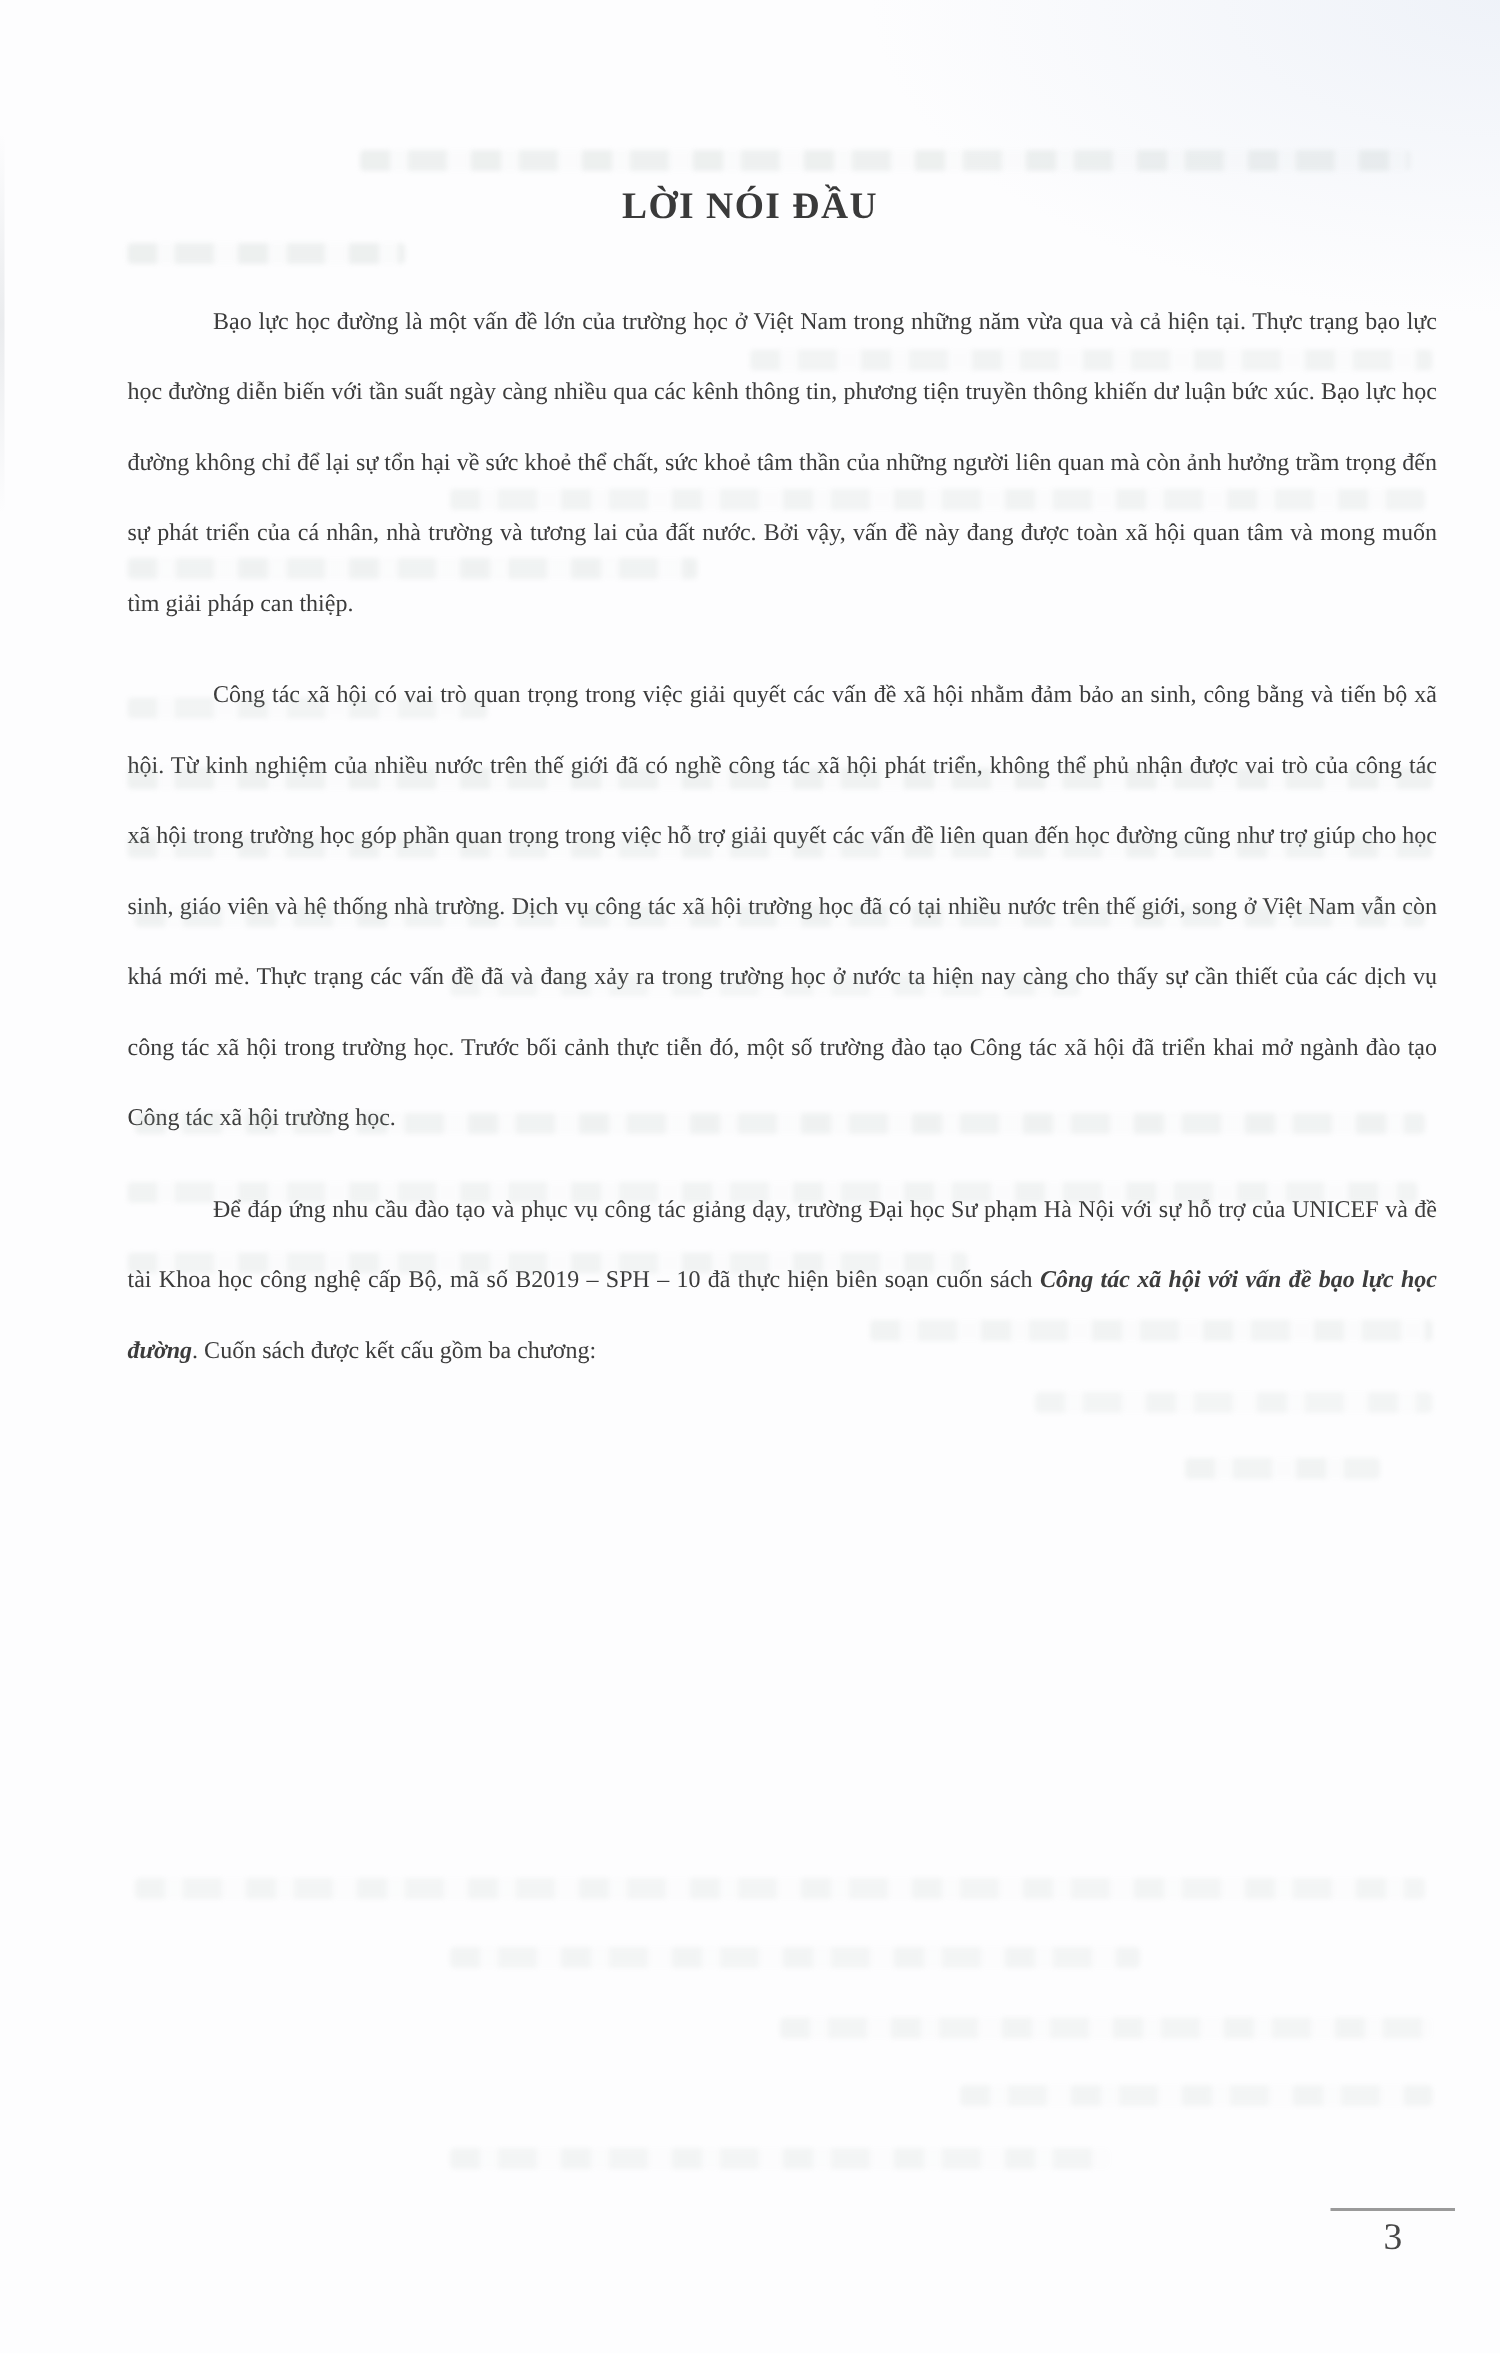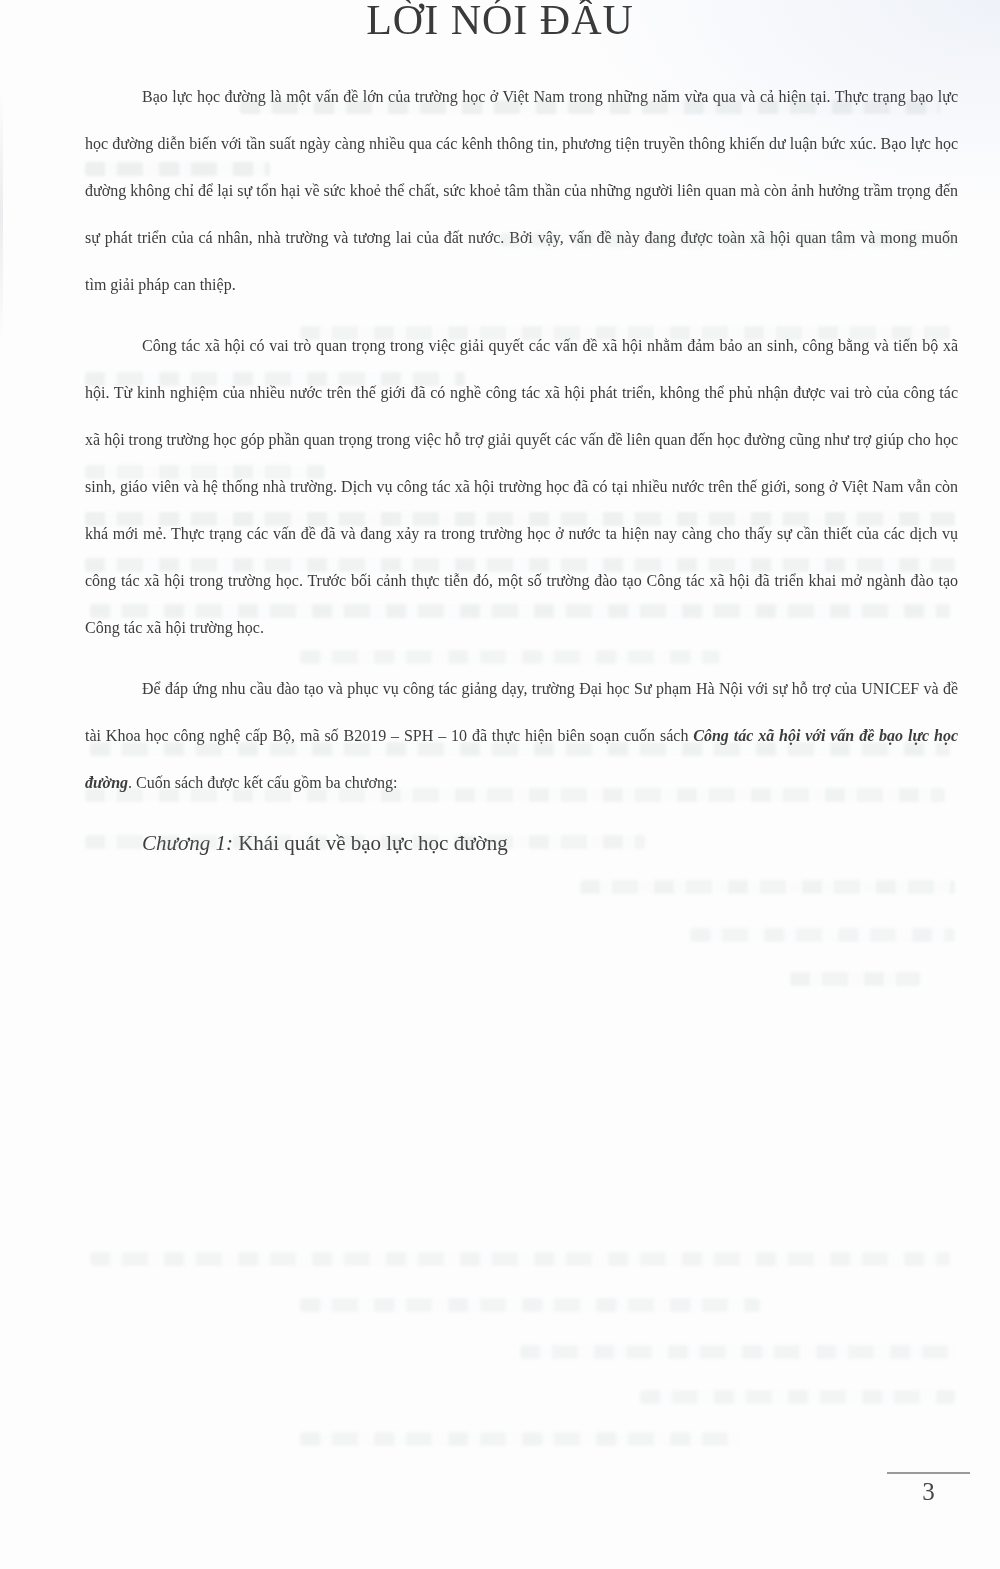--- a/index.html
+++ b/index.html
@@ -11,23 +11,24 @@
     overflow:hidden;
   }
   .page{
     position:absolute;inset:0;
     background:
       radial-gradient(600px 300px at 100% 0%, rgba(212,222,238,0.35), rgba(255,255,255,0) 70%),
       linear-gradient(#fdfdfe,#fdfdfe);
   }
   .page-title{
     margin:0;
+    padding-top:118px;
     text-align:center;
-    font-size:42px;
-    font-weight:400;
+    font-size:25px;
+    font-weight:700;
     letter-spacing:1px;
     color:#3a3a3a;
     line-height:40px;
   }
   .content{
     margin:33px 42px 0 85px;
     color:#3c3c3c;
   }
   .content p{
     margin:0 0 14px 0;
@@ -115,20 +116,19 @@
   <div class="ghost" style="left:300px;top:1432px;width:440px;opacity:.35"></div>
 
   <h1 class="page-title">LỜI NÓI ĐẦU</h1>
 
   <div class="content">
     <p>Bạo lực học đường là một vấn đề lớn của trường học ở Việt Nam trong những năm vừa qua và cả hiện tại. Thực trạng bạo lực học đường diễn biến với tần suất ngày càng nhiều qua các kênh thông tin, phương tiện truyền thông khiến dư luận bức xúc. Bạo lực học đường không chỉ để lại sự tổn hại về sức khoẻ thể chất, sức khoẻ tâm thần của những người liên quan mà còn ảnh hưởng trầm trọng đến sự phát triển của cá nhân, nhà trường và tương lai của đất nước. Bởi vậy, vấn đề này đang được toàn xã hội quan tâm và mong muốn tìm giải pháp can thiệp.</p>
     <p>Công tác xã hội có vai trò quan trọng trong việc giải quyết các vấn đề xã hội nhằm đảm bảo an sinh, công bằng và tiến bộ xã hội. Từ kinh nghiệm của nhiều nước trên thế giới đã có nghề công tác xã hội phát triển, không thể phủ nhận được vai trò của công tác xã hội trong trường học góp phần quan trọng trong việc hỗ trợ giải quyết các vấn đề liên quan đến học đường cũng như trợ giúp cho học sinh, giáo viên và hệ thống nhà trường. Dịch vụ công tác xã hội trường học đã có tại nhiều nước trên thế giới, song ở Việt Nam vẫn còn khá mới mẻ. Thực trạng các vấn đề đã và đang xảy ra trong trường học ở nước ta hiện nay càng cho thấy sự cần thiết của các dịch vụ công tác xã hội trong trường học. Trước bối cảnh thực tiễn đó, một số trường đào tạo Công tác xã hội đã triển khai mở ngành đào tạo Công tác xã hội trường học.</p>
     <p><span>Để đáp ứng nhu cầu đào tạo và phục vụ công tác giảng dạy, trường Đại học Sư phạm Hà Nội với sự hỗ trợ của UNICEF và đề tài Khoa học công nghệ cấp Bộ, mã số B2019 – SPH – 10 đã thực hiện biên soạn cuốn sách </span><span class="book-title">Công tác xã hội với vấn đề bạo lực học đường</span><span>. Cuốn sách được kết cấu gồm ba chương:</span></p>
 
     <div class="chapters">
-      <div class="chapter"><span class="chapter-label">Chương 1:</span><span> Khái quát về bạo lực học đường</span></div>
     </div>
   </div>
 
   <div class="footer-rule"></div>
   <div class="page-number">3</div>
 
 </div>
 
 </body></html>

